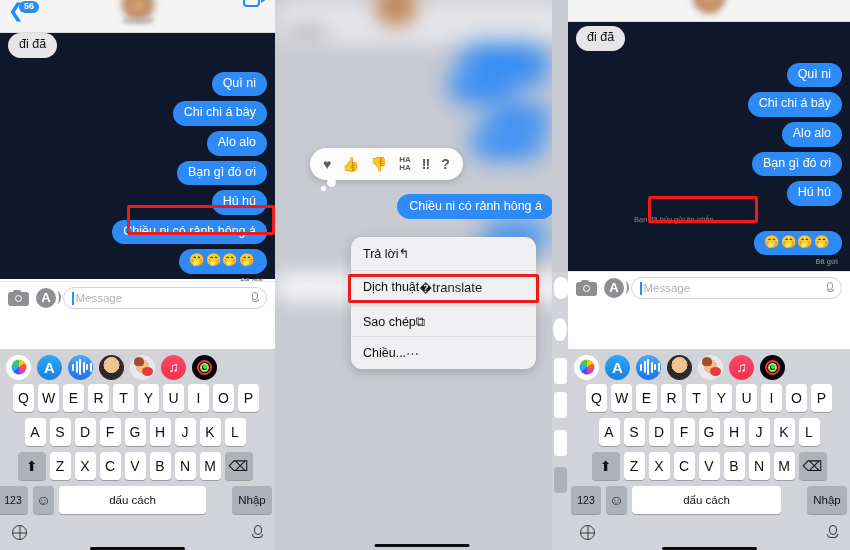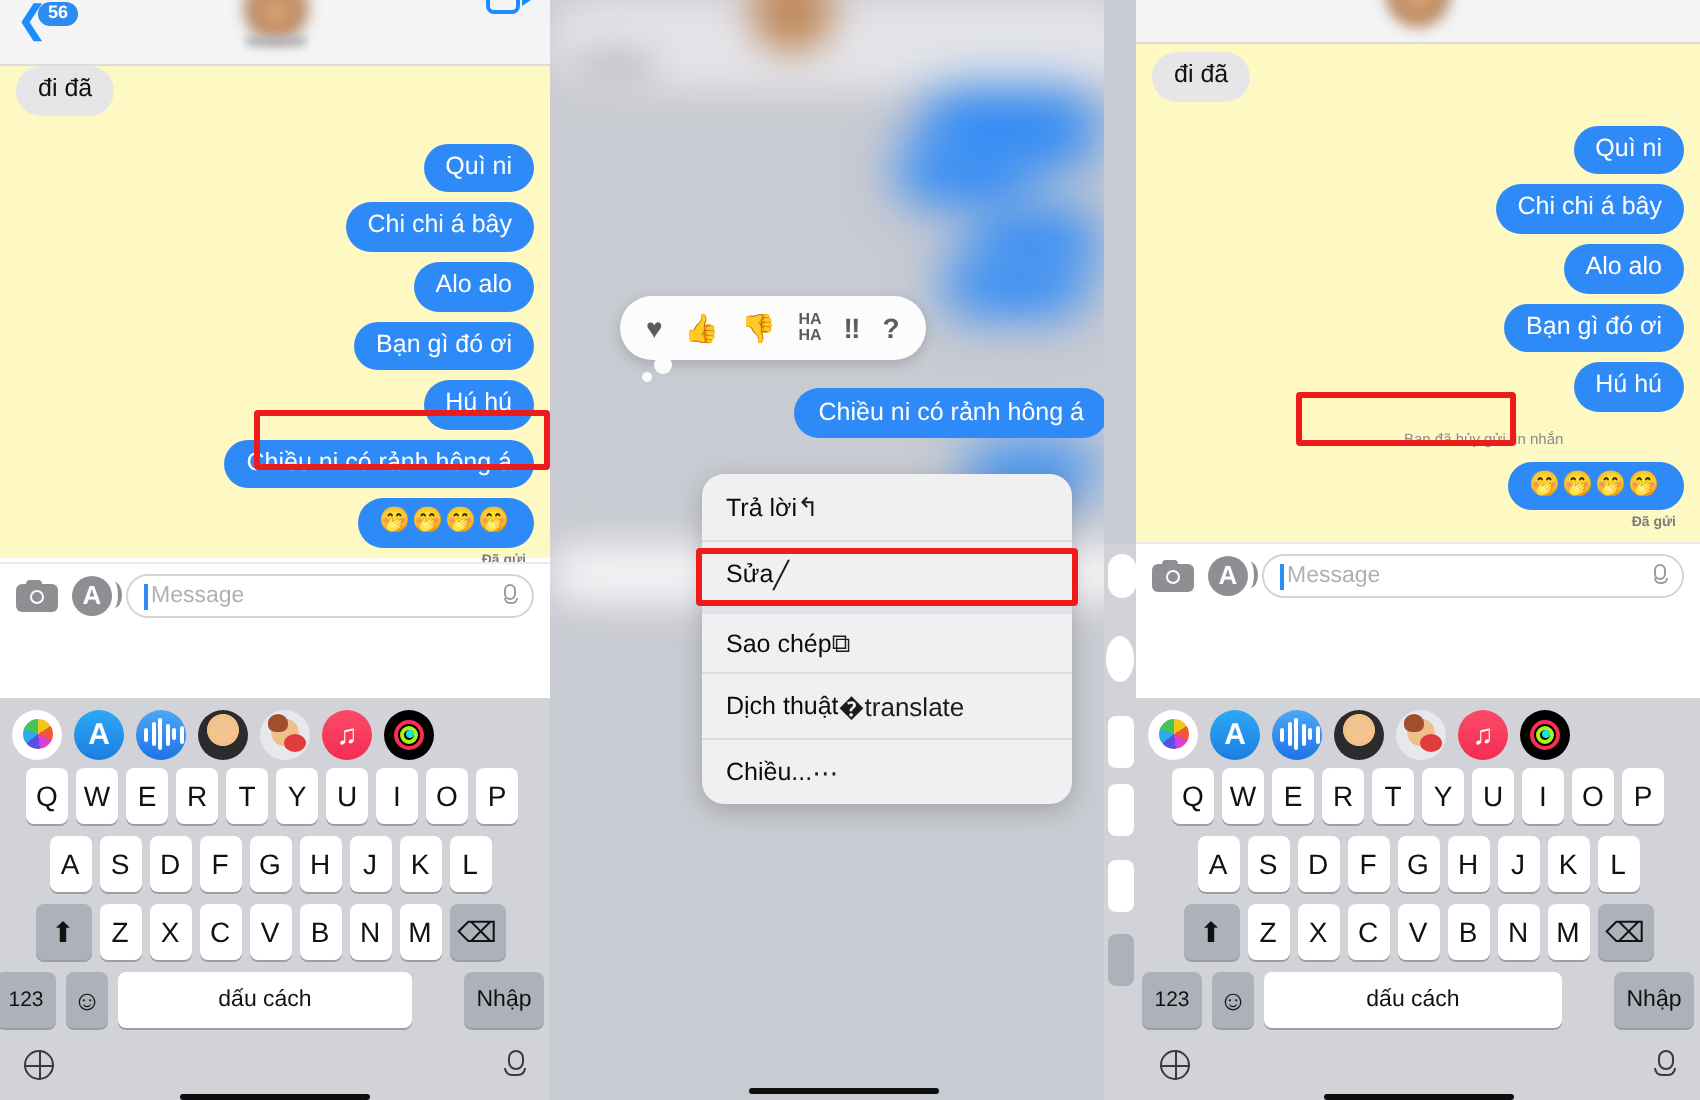--- a/index.html
+++ b/index.html
@@ -71,21 +71,21 @@
   }
   .video-icon .lens {
     position: absolute; right: 0; top: 3px;
     width: 0; height: 0;
     border-top: 4px solid transparent;
     border-bottom: 4px solid transparent;
     border-left: 6px solid #1a8cff;
   }
 
   
-  .thread { position: relative; padding: 4px 8px 0 8px; background: #fef9c3; }
+  .thread { position: relative; padding: 4px 8px 0 8px; background: #0f172a; }
   .row { display: flex; margin-bottom: 5px; }
   .row.out { justify-content: flex-end; }
   .row.in { justify-content: flex-start; }
   .bubble {
     display: inline-block;
     border-radius: 15px;
     padding: 4px 11px 5px 11px;
     font-size: 12.5px;
     line-height: 1.25;
     max-width: 90%;
@@ -433,30 +433,26 @@
     <div class="react-tail2"></div>
 
     <div class="focus-bubble">Chiều ni có rảnh hông á</div>
 
     <div class="ctx-menu">
       <div class="ctx-item">
         <span>Trả lời</span>
         <span class="ctx-ic">↰</span>
       </div>
       <div class="ctx-item">
-        <span>Sửa</span>
-        <span class="ctx-ic">╱</span>
+        <span>Dịch thuật</span>
+        <span class="ctx-ic">�translate</span>
       </div>
       <div class="ctx-item groupgap">
         <span>Sao chép</span>
         <span class="ctx-ic">⧉</span>
-      </div>
-      <div class="ctx-item">
-        <span>Dịch thuật</span>
-        <span class="ctx-ic">�translate</span>
       </div>
       <div class="ctx-item">
         <span>Chiều...</span>
         <span class="ctx-ic">⋯</span>
       </div>
     </div>
 
     <div class="redbox" style="left:73px; top:274px; width:191px; height:29px;"></div>
 
     <div class="home-ind" style="position:absolute; bottom:3px; left:50%; transform:translateX(-50%);"></div>
@@ -491,21 +487,21 @@
       </div>
       <div class="row out">
         <div class="bubble out">Alo alo</div>
       </div>
       <div class="row out">
         <div class="bubble out">Bạn gì đó ơi</div>
       </div>
       <div class="row out">
         <div class="bubble out">Hú hú</div>
       </div>
-      <div class="unsent-note" style="margin:6px 0 4px 120px;">Bạn đã hủy gửi tin nhắn</div>
+      <div class="unsent-note" style="margin:6px 0 4px 52px;">Bạn đã hủy gửi tin nhắn</div>
       <div class="row out">
         <div class="bubble out emoji">🤭🤭🤭🤭</div>
       </div>
       <div class="sent-label">Đã gửi</div>
     </div>
 
     <div class="redbox" style="left:80px; top:196px; width:110px; height:27px;"></div>
 
     <div class="input-bar" style="top:271px;">
       <div class="cam-icon">

